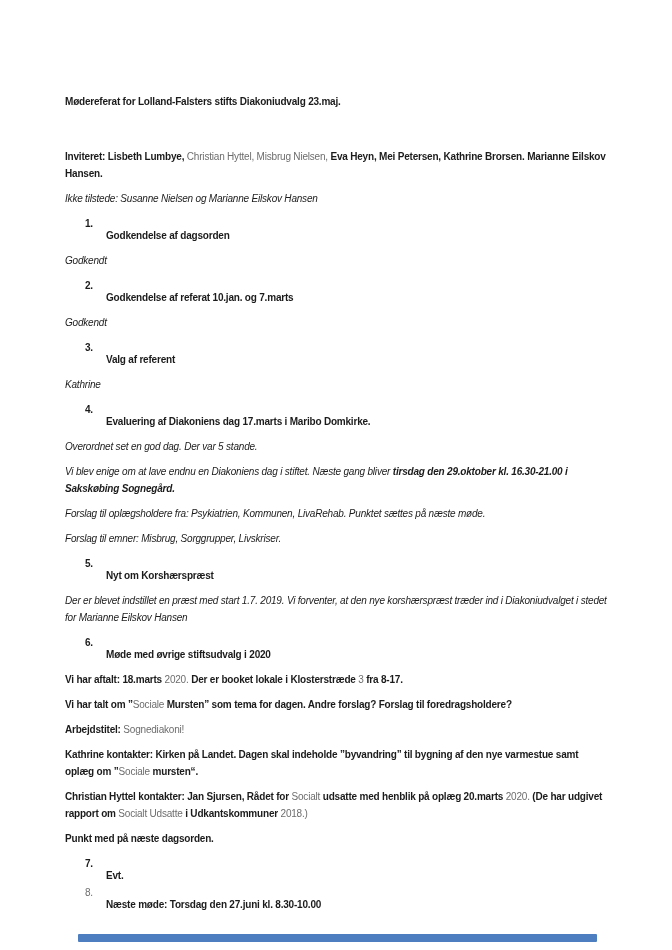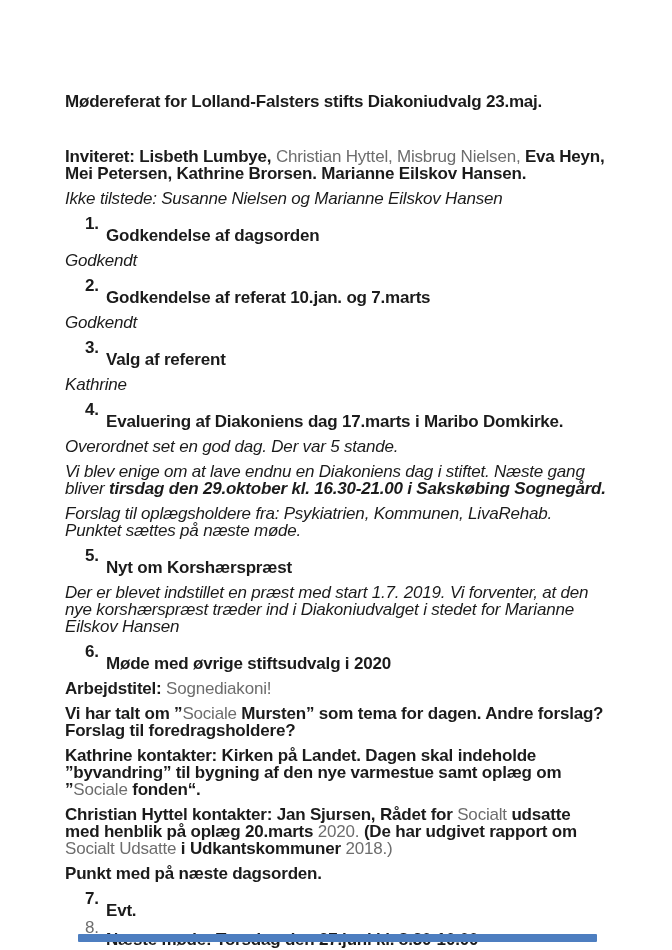--- a/index.html
+++ b/index.html
@@ -3,21 +3,21 @@
 <meta charset="utf-8">
 <style>
   html,body{margin:0;padding:0;}
   body{
     width:672px;height:950px;background:#ffffff;position:relative;overflow:hidden;
     font-family:"Liberation Sans","DejaVu Sans",sans-serif;
     -webkit-font-smoothing:antialiased;
   }
   .doc{
     position:absolute;top:93px;left:65px;width:543px;
-    font-size:17px;letter-spacing:-0.2px;color:#1b1b1b;
+    font-size:10px;letter-spacing:-0.2px;color:#1b1b1b;
   }
   .title{margin:0 0 38px;line-height:17px;font-weight:bold;}
   .para{margin:0 0 8px;line-height:17px;}
   .li{margin:0 0 8px 20px;line-height:17px;display:flex;}
   .li.tight{margin-bottom:0;}
   .num{flex:0 0 21px;width:21px;font-weight:bold;}
   .num.g{font-weight:normal;color:#6d6d6d;}
   .li-text{flex:1;margin-top:12px;}
   span.b{font-weight:bold;}
   span.i{font-style:italic;margin-top:15px;}
@@ -49,32 +49,34 @@
       <span class="li-text"><span class="b ">Valg af referent</span></span>
     </div>
     <p class="para"><span class="i ">Kathrine</span></p>
     <div class="li">
       <span class="num">4.</span>
       <span class="li-text"><span class="b ">Evaluering af Diakoniens dag 17.marts i Maribo Domkirke.</span></span>
     </div>
     <p class="para"><span class="i ">Overordnet set en god dag. Der var 5 stande.</span></p>
     <p class="para"><span class="i ">Vi blev enige om at lave endnu en Diakoniens dag i stiftet. Næste gang bliver </span><span class="b i ">tirsdag den 29.oktober kl. 16.30-21.00 i Sakskøbing Sognegård.</span></p>
     <p class="para"><span class="i ">Forslag til oplægsholdere fra: Psykiatrien, Kommunen, LivaRehab. Punktet sættes på næste møde.</span></p>
+    <p class="para"><span class="i ">Forslag til emner: Misbrug, Sorggrupper, Livskriser.</span></p>
     <div class="li">
       <span class="num">5.</span>
       <span class="li-text"><span class="b ">Nyt om Korshærspræst</span></span>
     </div>
     <p class="para"><span class="i ">Der er blevet indstillet en præst med start 1.7. 2019. Vi forventer, at den nye korshærspræst træder ind i Diakoniudvalget i stedet for Marianne Eilskov Hansen</span></p>
     <div class="li">
       <span class="num">6.</span>
       <span class="li-text"><span class="b ">Møde med øvrige stiftsudvalg i 2020</span></span>
     </div>
+    <p class="para"><span class="b ">Vi har aftalt: 18.marts </span><span class="g">2020.</span><span class="b "> Der er booket lokale i Klosterstræde </span><span class="g">3</span><span class="b "> fra 8-17.</span></p>
+    <p class="para"><span class="b ">Vi har talt om ”</span><span class="g">Sociale</span><span class="b "> Mursten” som tema for dagen. Andre forslag? Forslag til foredragsholdere?</span></p>
     <p class="para"><span class="b ">Arbejdstitel: </span><span class="g">Sognediakoni!</span></p>
-    <p class="para"><span class="b ">Vi har talt om ”</span><span class="g">Sociale</span><span class="b "> Mursten” som tema for dagen. Andre forslag? Forslag til foredragsholdere?</span></p>
-    <p class="para"><span class="b ">Kathrine kontakter: Kirken på Landet. Dagen skal indeholde ”byvandring” til bygning af den nye varmestue samt oplæg om ”</span><span class="g">Sociale</span><span class="b "> fonden“.</span></p>
+    <p class="para"><span class="b ">Kathrine kontakter: Kirken på Landet. Dagen skal indeholde ”byvandring” til bygning af den nye varmestue samt oplæg om ”</span><span class="g">Sociale</span><span class="b "> mursten“.</span></p>
     <p class="para"><span class="b ">Christian Hyttel kontakter: Jan Sjursen, Rådet for </span><span class="g">Socialt</span><span class="b "> udsatte med henblik på oplæg 20.marts </span><span class="g">2020.</span><span class="b "> (De har udgivet rapport om </span><span class="g">Socialt Udsatte</span><span class="b "> i Udkantskommuner </span><span class="g">2018.)</span></p>
     <p class="para"><span class="b ">Punkt med på næste dagsorden.</span></p>
     <div class="li tight">
       <span class="num">7.</span>
       <span class="li-text"><span class="b ">Evt.</span></span>
     </div>
     <div class="li tight">
       <span class="num g">8.</span>
       <span class="li-text"><span class="b ">Næste møde: Torsdag den 27.juni kl. 8.30-10.00</span></span>
     </div>

